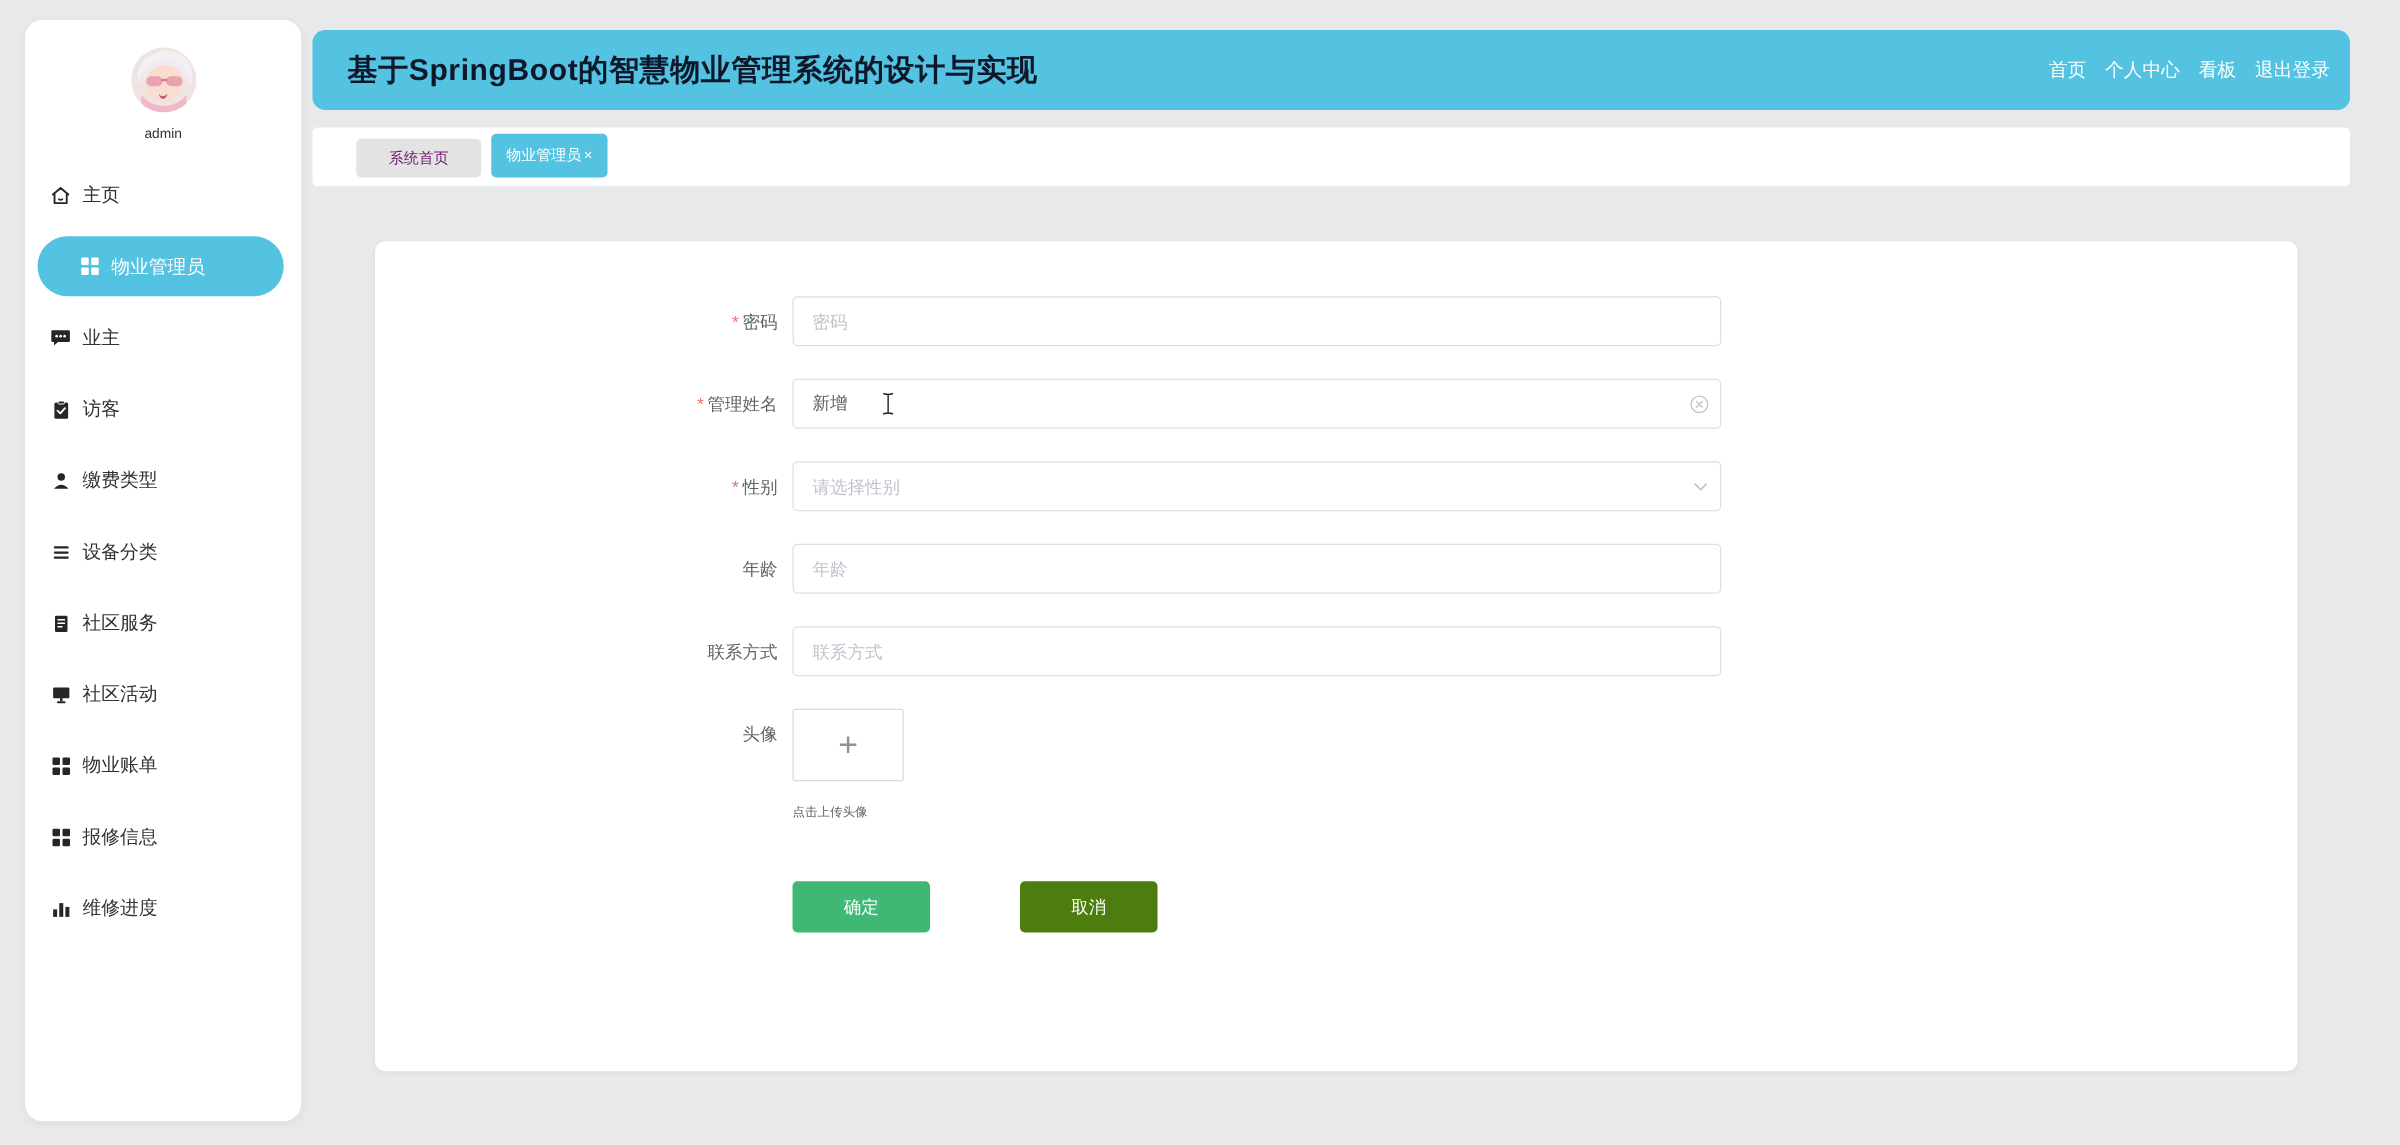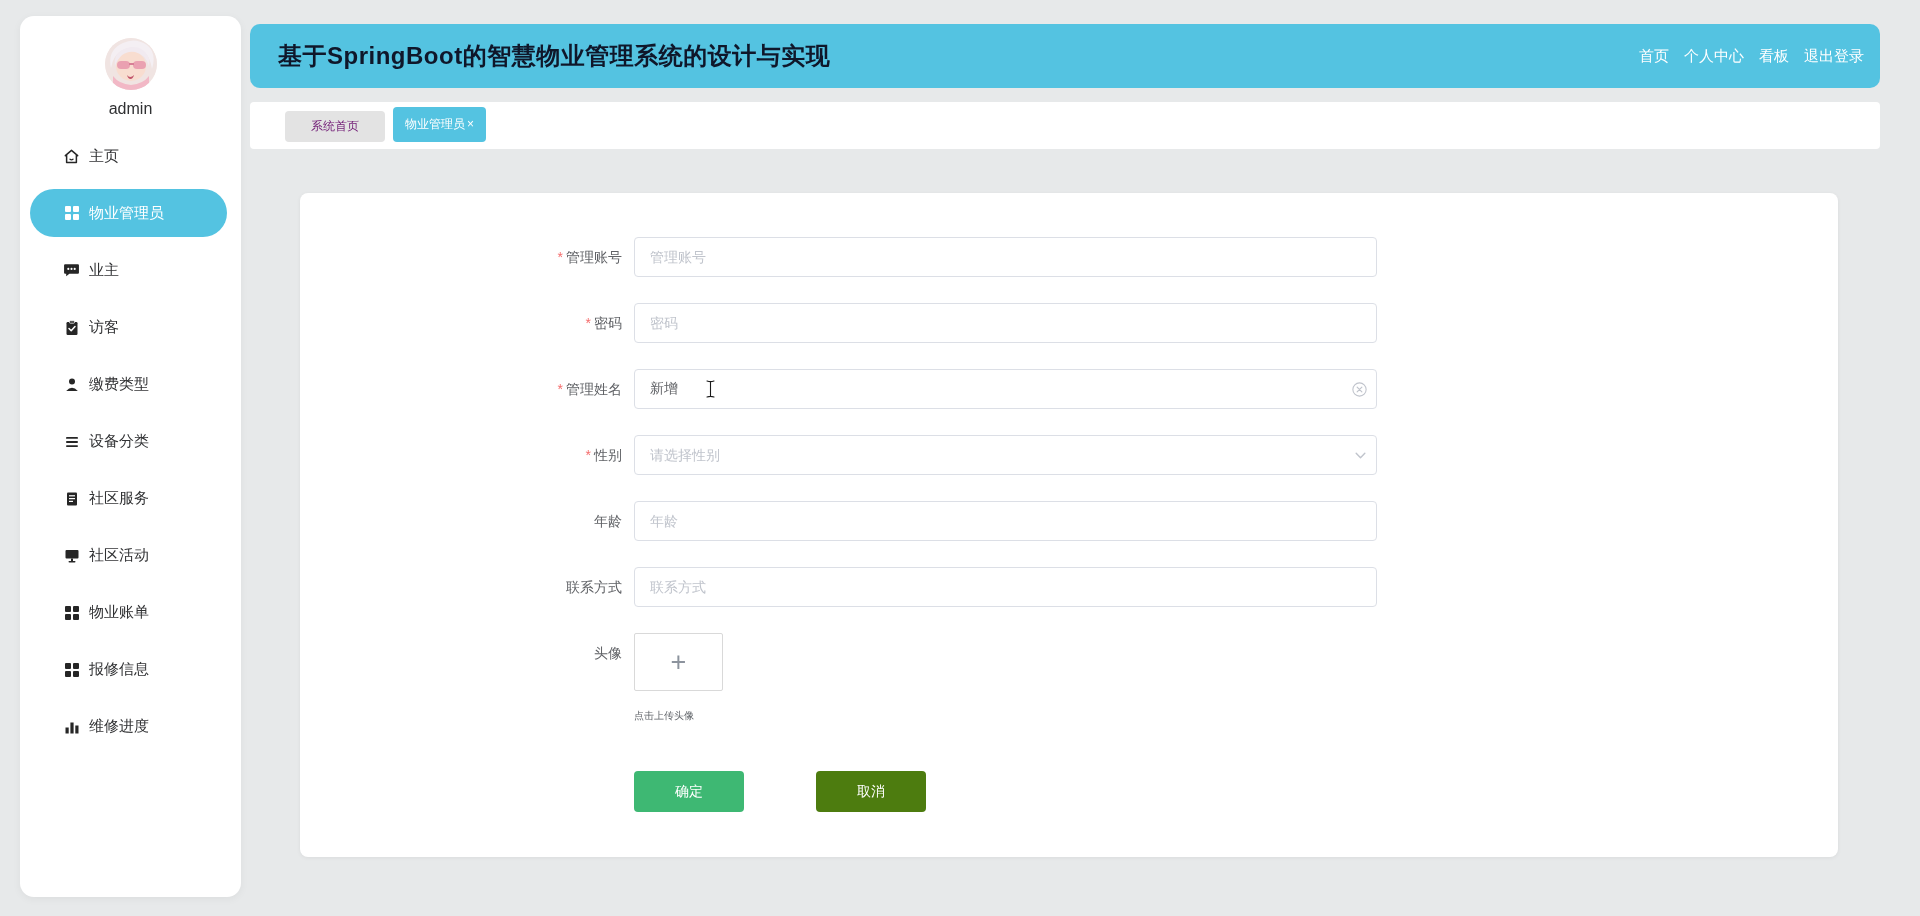--- a/index.html
+++ b/index.html
@@ -13,25 +13,25 @@
   .sidebar{
     position:absolute;left:20px;top:16px;width:221px;height:881px;
     background:#fff;border-radius:14px;box-shadow:0 2px 8px rgba(0,0,0,.05);
   }
   .avatar-wrap{padding-top:22px;text-align:center;}
   .avatar{
     width:52px;height:52px;border-radius:50%;display:inline-block;overflow:hidden;
     background:#f3e8e6;
   }
   .avatar svg{display:block;}
-  .username{margin-top:6px;text-align:center;font-size:16px;color:#303133;}
+  .username{margin-top:6px;text-align:center;font-size:11px;color:#303133;}
   .menu{position:absolute;left:0;top:112px;width:100%;}
   .menu-item{
     position:relative;height:57px;display:flex;align-items:center;
-    padding-left:43px;font-size:15px;color:#303133;cursor:pointer;box-sizing:border-box;
+    padding-left:20px;font-size:15px;color:#303133;cursor:pointer;box-sizing:border-box;
   }
   .mi-icon{width:17px;height:17px;margin-right:9px;display:inline-flex;align-items:center;justify-content:center;color:#262626;flex:0 0 auto;}
   .menu-item.active{
     margin-left:10px;margin-right:14px;height:48px;margin-top:4px;margin-bottom:5px;
     padding-left:33px;border-radius:24px;background:#54c3e1;color:#fff;
   }
   .menu-item.active .mi-icon{color:#fff;}
   
   .header{
     position:absolute;left:250px;top:24px;width:1630px;height:64px;
@@ -262,26 +262,20 @@
   <span class="tab inactive">
     <span>系统首页</span>
   </span>
   <span class="tab active">
     <span>物业管理员</span><span class="close-x">×</span>
   </span>
 </div>
 
 <div class="card">
 
-  <div class="form-row">
-    <div class="form-label"><span class="req">*</span><span>管理账号</span></div>
-    <div class="control">
-      <input class="tinput" placeholder="管理账号" style="">
-    </div>
-  </div>
 
   <div class="form-row">
     <div class="form-label"><span class="req">*</span><span>密码</span></div>
     <div class="control">
       <input class="tinput" placeholder="密码" style="">
     </div>
   </div>
 
   <div class="form-row">
     <div class="form-label"><span class="req">*</span><span>管理姓名</span></div>

